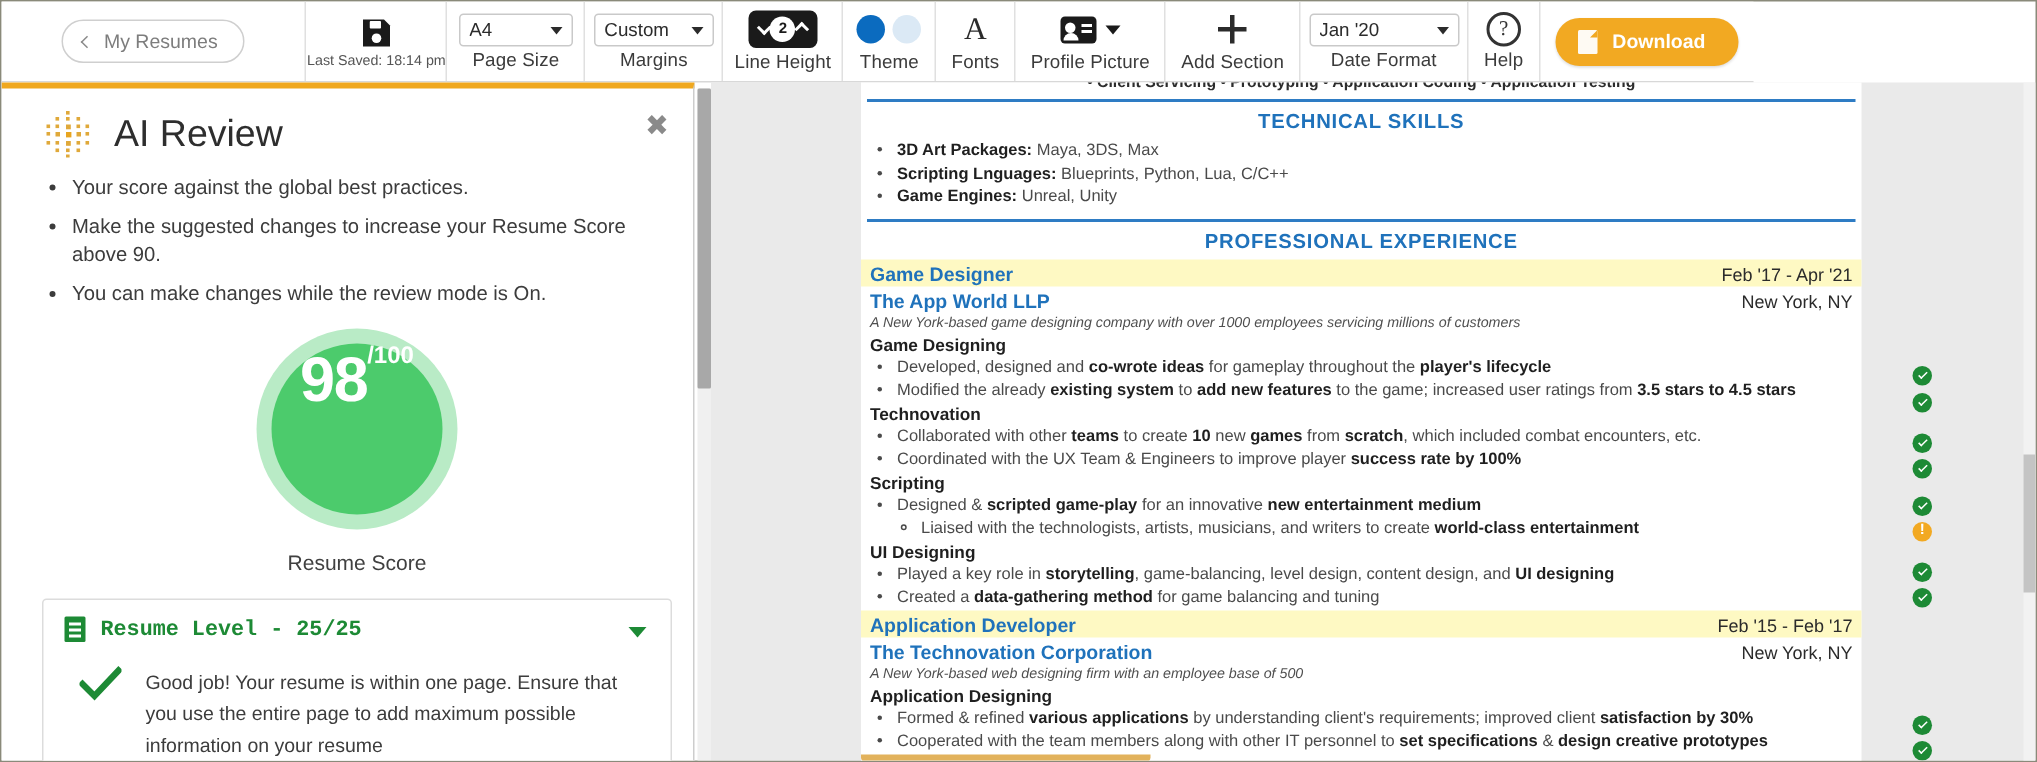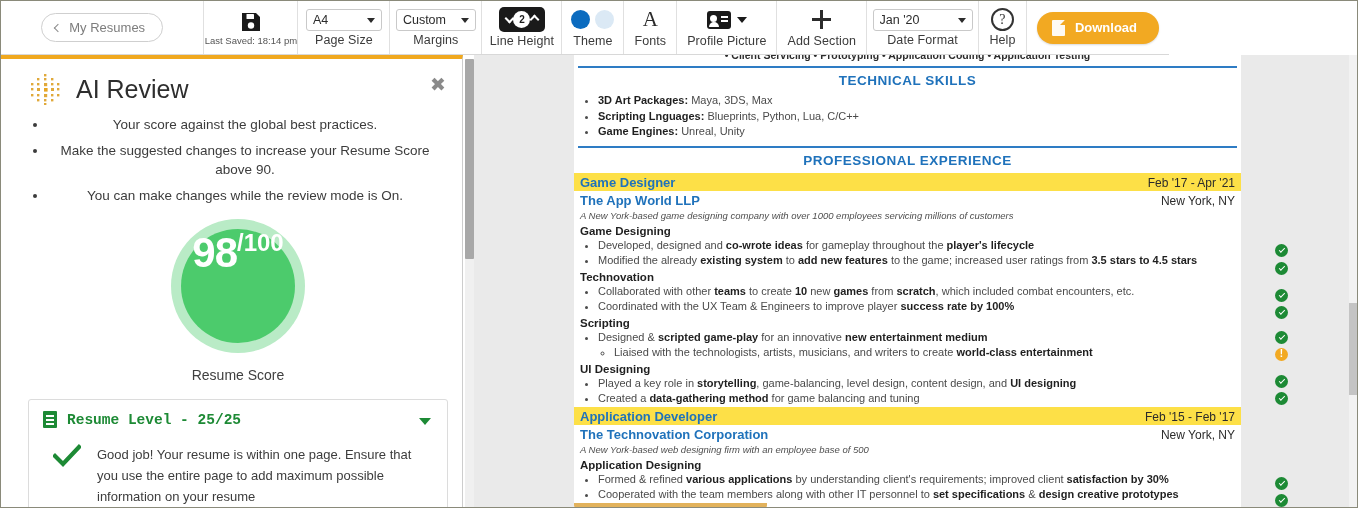--- a/index.html
+++ b/index.html
@@ -158,36 +158,35 @@
   }
   .ai-close {
     position: absolute; right: 16px; top: 16px;
     font-size: 19px; color: #8a8a8a; cursor: pointer; line-height: 1;
     font-family: "DejaVu Sans", sans-serif;
   }
   .ai-list { margin: 6px 0 0 0; padding: 0 20px 0 34px; }
   .ai-list li {
     font-size: 13.5px; color: #3c3c3c; line-height: 19px;
     margin-bottom: 7px;
-    text-align: center;
   }
   .score-wrap { text-align: center; margin-top: 14px; }
   .score-outer {
     width: 134px; height: 134px; border-radius: 50%;
     background: #b9ebc6; margin: 0 auto;
     display: flex; align-items: center; justify-content: center;
   }
   .score-inner {
     width: 114px; height: 114px; border-radius: 50%;
     background: #4ccb6c;
     display: flex; align-items: flex-start; justify-content: center;
     color: #fff;
   }
   .score-num { font-size: 42px; font-weight: bold; letter-spacing: -1px; }
-  .score-den { font-size: 24px; font-weight: bold; }
+  .score-den { font-size: 16px; font-weight: bold; }
   .score-cap { font-size: 14px; color: #404040; margin-top: 14px; }
 
   .level-card {
     margin: 16px 14px 0 14px;
     border: 1px solid #dcdcdc; border-radius: 3px;
     background: #fff; overflow: hidden;
   }
   .level-head {
     display: flex; align-items: center; gap: 10px;
     padding: 11px 14px 10px 14px; position: relative; cursor: pointer; font-family: Liberation Mono, monospace;
@@ -245,21 +244,21 @@
   .res-ul li { font-size: 11px; color: #4a4a4a; line-height: 15.5px; }
   .res-ul li b { color: #1f1f1f; }
   .res-ul2 { margin: 0; padding: 0 0 0 40px; list-style: circle; }
   .res-ul2 li { font-size: 11px; color: #4a4a4a; line-height: 15.5px; }
   .res-ul2 li b { color: #1f1f1f; }
 
   .job-row {
     display: flex; justify-content: space-between; align-items: baseline;
     padding: 2px 6px 1px 6px;
   }
-  .job-row.hl { background: #fde047; }
+  .job-row.hl { background: #fef9c3; }
   .job-title { color: #1f72bb; font-size: 13px; font-weight: bold; }
   .job-date { color: #2b2b2b; font-size: 12px; }
   .job-co { color: #1f72bb; font-size: 13px; font-weight: bold; }
   .job-loc { color: #2b2b2b; font-size: 12px; }
   .job-desc {
     font-size: 9.5px; color: #4f4f4f; font-style: italic;
     padding: 1px 6px 2px 6px;
   }
   .job-sub {
     font-size: 11.5px; color: #1f1f1f; font-weight: bold;

